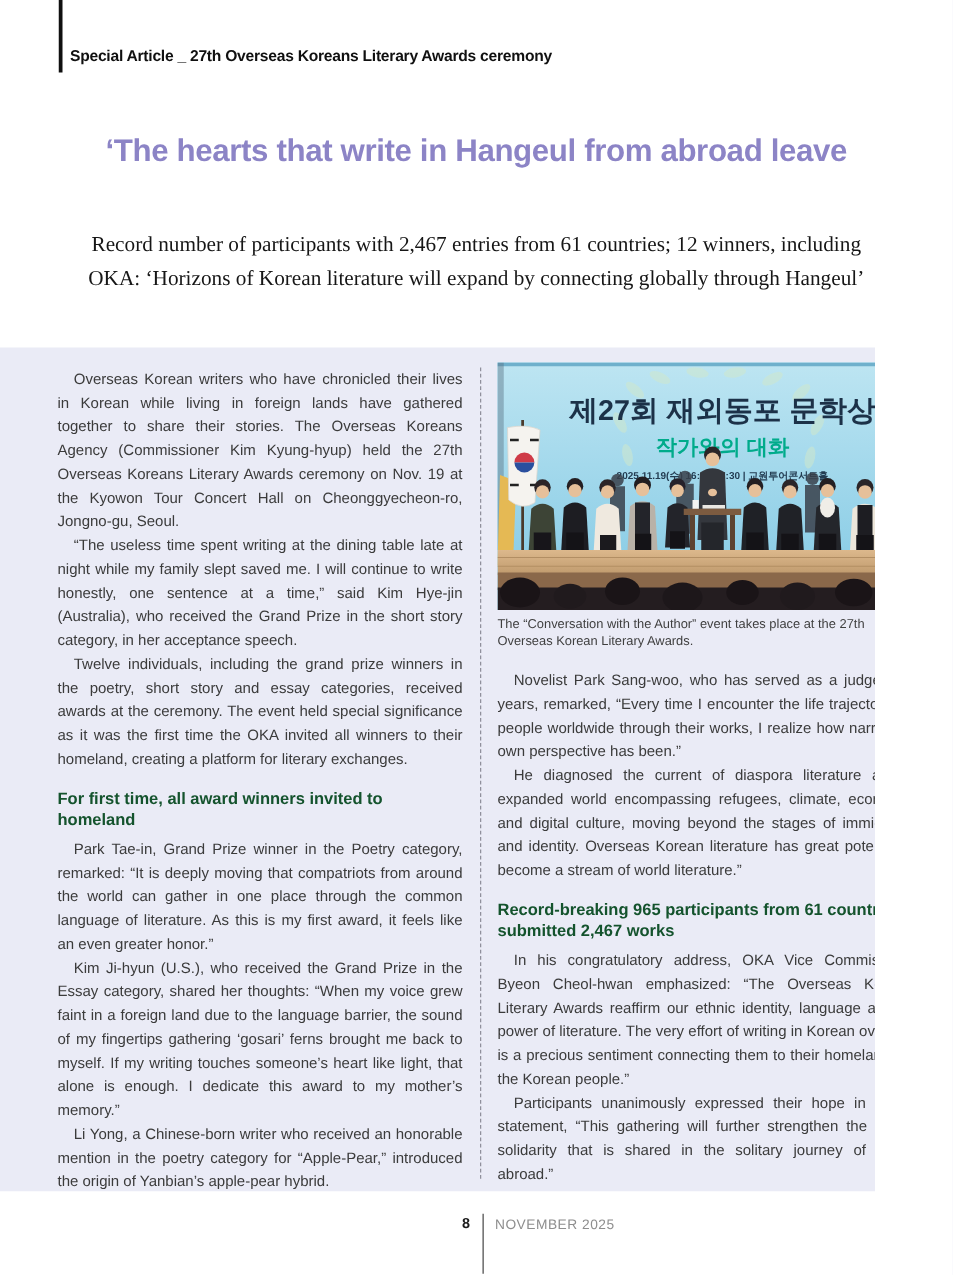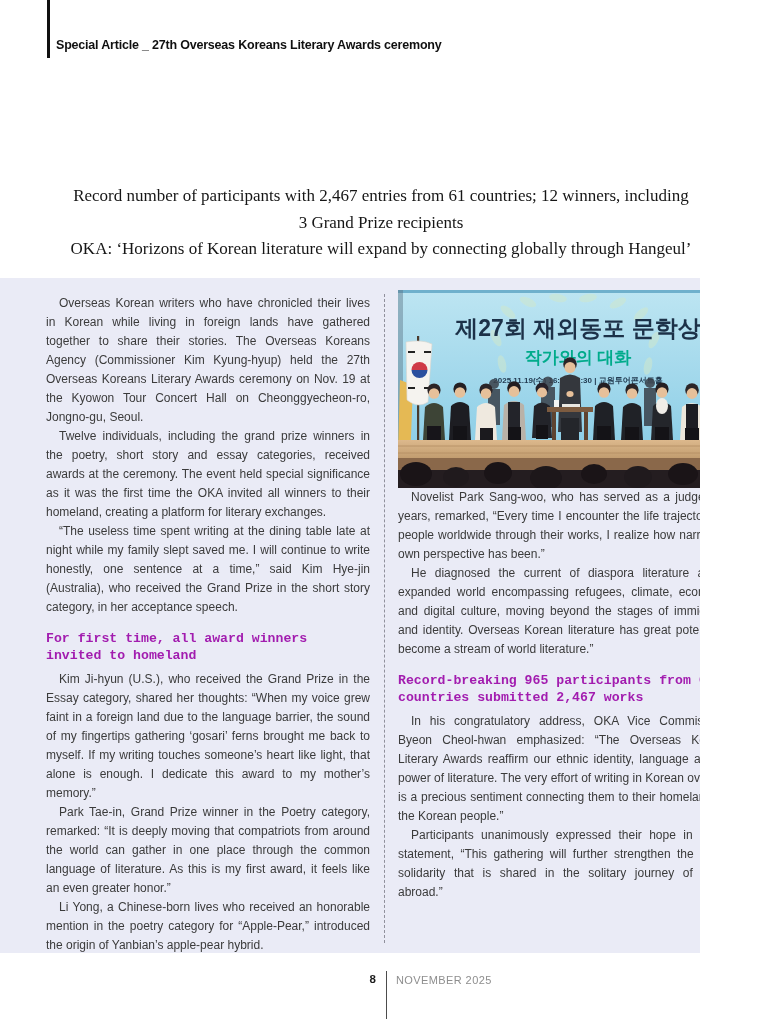--- a/index.html
+++ b/index.html
@@ -28,59 +28,58 @@
   }
   .columns { display:flex; height:100%; }
   .col-left { width:324px; flex:none; padding-top:6px; }
   .col-divider { flex:none; border-left:1px dashed #90909c; margin:6px 13px 10px 14px; }
   .col-right { width:338px; flex:none; padding-top:2px; }
   .para {
     font-size:12px; line-height:19px; color:#3b3b3b; text-align:justify; text-indent:13px;
   }
   .para.no-indent { text-indent:0; }
   .col-heading {
-    font-size:13.2px; font-weight:bold; color:#a21caf; line-height:17px;
+    font-size:13.2px; font-weight:bold; color:#14532d; line-height:17px;
     margin:13px 0 6px 0;
-    font-family:Liberation Mono, monospace;
   }
   .photo { width:338px; height:198px; display:block; background:#9ed8ec; }
   .caption { font-size:10.3px; line-height:14px; color:#3f3f3f; margin:5px 0 14px 0; text-align:left; }
   .footer { position:absolute; top:973px; left:0; width:762px; height:20px; }
   .footer-page { position:absolute; left:340px; width:36px; text-align:right; top:0; font-size:11.5px; font-weight:bold; color:#1c1c1c; }
   .footer-sep { position:absolute; left:386px; top:-2px; width:1px; height:48px; background:#4c4c4c; }
   .footer-issue { position:absolute; left:396px; top:0.5px; font-size:11px; color:#8e8e8e; letter-spacing:0.4px; }
 </style>
 </head>
 <body>
 
 <div class="page">
 
   <div class="top-rule"></div>
   <div class="tagline">Special Article _ 27th Overseas Koreans Literary Awards ceremony</div>
 
   <div class="title-block">
+    <div class="title-line">‘The hearts that write in Hangeul from abroad leave</div>
   </div>
 
   <div class="subtitle-block">
     <div class="subtitle-line">Record number of participants with 2,467 entries from 61 countries; 12 winners, including</div>
-    <div class="subtitle-line">3 Grand Prize recipients</div>
     <div class="subtitle-line">OKA: ‘Horizons of Korean literature will expand by connecting globally through Hangeul’</div>
   </div>
 
   <div class="panel">
     <div class="columns">
 
       <div class="col-left">
         <p class="para">Overseas Korean writers who have chronicled their lives in Korean while living in foreign lands have gathered together to share their stories. The Overseas Koreans Agency (Commissioner Kim Kyung-hyup) held the 27th Overseas Koreans Literary Awards ceremony on Nov. 19 at the Kyowon Tour Concert Hall on Cheonggyecheon-ro, Jongno-gu, Seoul.</p>
+        <p class="para">“The useless time spent writing at the dining table late at night while my family slept saved me. I will continue to write honestly, one sentence at a time,” said Kim Hye-jin (Australia), who received the Grand Prize in the short story category, in her acceptance speech.</p>
         <p class="para">Twelve individuals, including the grand prize winners in the poetry, short story and essay categories, received awards at the ceremony. The event held special significance as it was the first time the OKA invited all winners to their homeland, creating a platform for literary exchanges.</p>
-        <p class="para">“The useless time spent writing at the dining table late at night while my family slept saved me. I will continue to write honestly, one sentence at a time,” said Kim Hye-jin (Australia), who received the Grand Prize in the short story category, in her acceptance speech.</p>
         <h3 class="col-heading">For first time, all award winners invited to homeland</h3>
+        <p class="para">Park Tae-in, Grand Prize winner in the Poetry category, remarked: “It is deeply moving that compatriots from around the world can gather in one place through the common language of literature. As this is my first award, it feels like an even greater honor.”</p>
         <p class="para">Kim Ji-hyun (U.S.), who received the Grand Prize in the Essay category, shared her thoughts: “When my voice grew faint in a foreign land due to the language barrier, the sound of my fingertips gathering ‘gosari’ ferns brought me back to myself. If my writing touches someone’s heart like light, that alone is enough. I dedicate this award to my mother’s memory.”</p>
-        <p class="para">Park Tae-in, Grand Prize winner in the Poetry category, remarked: “It is deeply moving that compatriots from around the world can gather in one place through the common language of literature. As this is my first award, it feels like an even greater honor.”</p>
-        <p class="para">Li Yong, a Chinese-born lives who received an honorable mention in the poetry category for “Apple-Pear,” introduced the origin of Yanbian’s apple-pear hybrid.</p>
+        <p class="para">Li Yong, a Chinese-born writer who received an honorable mention in the poetry category for “Apple-Pear,” introduced the origin of Yanbian’s apple-pear hybrid.</p>
 
       </div>
 
       <div class="col-divider"></div>
 
       <div class="col-right">
 
         <svg class="photo" viewBox="0 0 338 198" xmlns="http://www.w3.org/2000/svg">
           <defs>
             <linearGradient id="sky" x1="0" y1="0" x2="0" y2="1">
@@ -229,20 +228,21 @@
             <ellipse cx="100" cy="183" rx="14" ry="11" fill="#1a1417"></ellipse>
             <ellipse cx="148" cy="188" rx="16" ry="12" fill="#1d171a"></ellipse>
             <ellipse cx="196" cy="184" rx="13" ry="10" fill="#1a1417"></ellipse>
             <ellipse cx="240" cy="187" rx="14" ry="11" fill="#201a1d"></ellipse>
             <ellipse cx="285" cy="184" rx="15" ry="11" fill="#1a1417"></ellipse>
             <ellipse cx="326" cy="188" rx="14" ry="11" fill="#1d171a"></ellipse>
             <rect x="306" y="172" width="10" height="7" fill="#7ec3e8"></rect>
           </g>
         </svg>
 
+        <p class="caption">The “Conversation with the Author” event takes place at the 27th Overseas Korean Literary Awards.</p>
 
         <p class="para">Novelist Park Sang-woo, who has served as a judge for 7 years, remarked, “Every time I encounter the life trajectories of people worldwide through their works, I realize how narrow my own perspective has been.”</p>
         <p class="para">He diagnosed the current of diaspora literature as “an expanded world encompassing refugees, climate, economics and digital culture, moving beyond the stages of immigration and identity. Overseas Korean literature has great potential to become a stream of world literature.”</p>
         <h3 class="col-heading">Record-breaking 965 participants from 61 countries submitted 2,467 works</h3>
         <p class="para">In his congratulatory address, OKA Vice Commissioner Byeon Cheol-hwan emphasized: “The Overseas Koreans Literary Awards reaffirm our ethnic identity, language and the power of literature. The very effort of writing in Korean overseas is a precious sentiment connecting them to their homeland and the Korean people.”</p>
         <p class="para">Participants unanimously expressed their hope in a joint statement, “This gathering will further strengthen the literary solidarity that is shared in the solitary journey of writing abroad.”</p>
 
       </div>
 
     </div>

